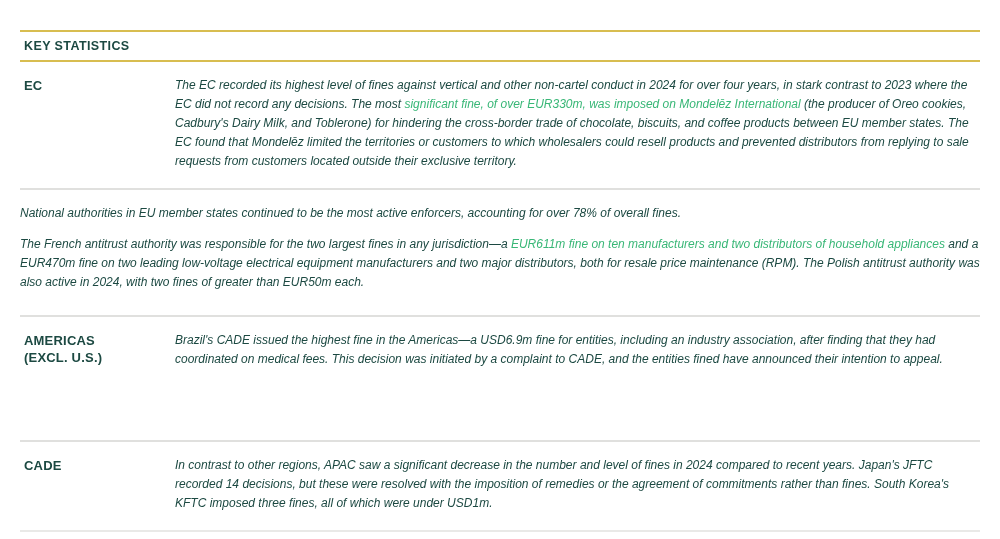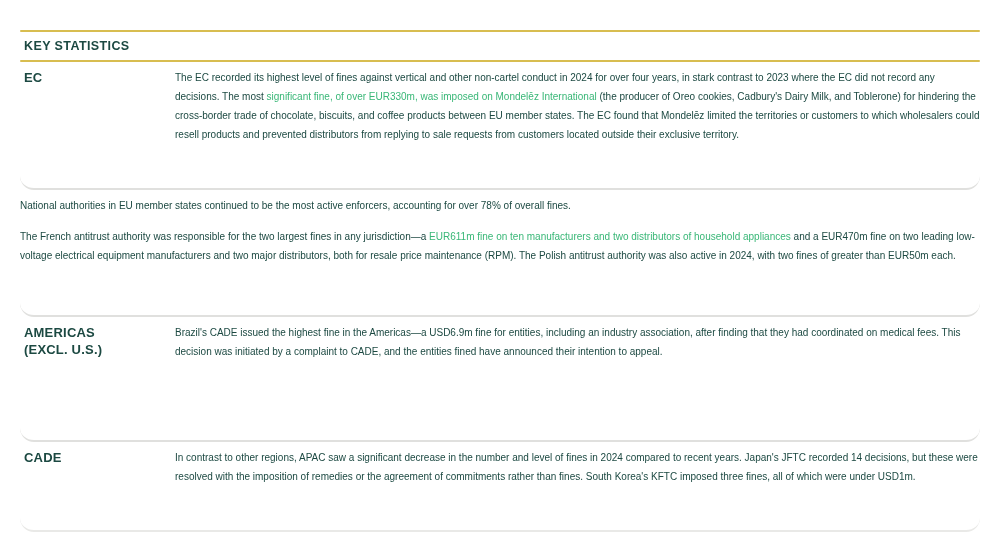--- a/index.html
+++ b/index.html
@@ -3,21 +3,21 @@
 <meta charset="utf-8">
 <style>
   :root {
     --body-text: #1c4942;
     --label-text: #1c4942;
     --link-green: #39b777;
     --gold-line: #d8bd50;
     --gray-line: #e0e0de;
     --bg: #ffffff;
   }
-  * { margin: 0; padding: 0; box-sizing: border-box; border-radius: 14px; }
+  * { margin: 0; padding: 0; box-sizing: border-box; }
   html, body {
     width: 1000px; height: 539px;
     background: var(--bg);
     font-family: "Liberation Sans", sans-serif;
     overflow: hidden;
   }
   .page {
     width: 1000px;
     padding: 30px 20px 0 20px;
   }
@@ -29,41 +29,42 @@
   .section-title {
     font-size: 12.5px;
     font-weight: bold;
     letter-spacing: 0.4px;
     color: var(--label-text);
     padding: 7px 0 7px 4px;
   }
   .row {
     display: flex;
     border-bottom: 2px solid var(--gray-line);
-    padding-top: 6px;
+    padding-top: 14px;
   }
   .row:nth-of-type(1) { min-height: 128px; }
   .row:nth-of-type(2) { min-height: 127px; }
   .row:nth-of-type(3) { min-height: 125px; justify-content: flex-end; }
   .row:nth-of-type(4) { min-height: 90px; border-bottom-color: #e9e9e7; }
   .label {
     width: 155px;
     flex: 0 0 155px;
     padding: 1px 45px 0 4px;
     font-size: 13px;
     font-weight: bold;
     letter-spacing: 0.2px;
     line-height: 17px;
     color: var(--label-text);
   }
   .content {
     flex: 1 1 auto;
     color: var(--body-text);
-    font-size: 10px;
+    font-size: 12px;
     line-height: 19px;
+    font-style: italic;
   }
   .content p + p { margin-top: 12px; }
   .link {
     color: var(--link-green);
     cursor: pointer;
   }
 </style>
 </head>
 <body>
 

